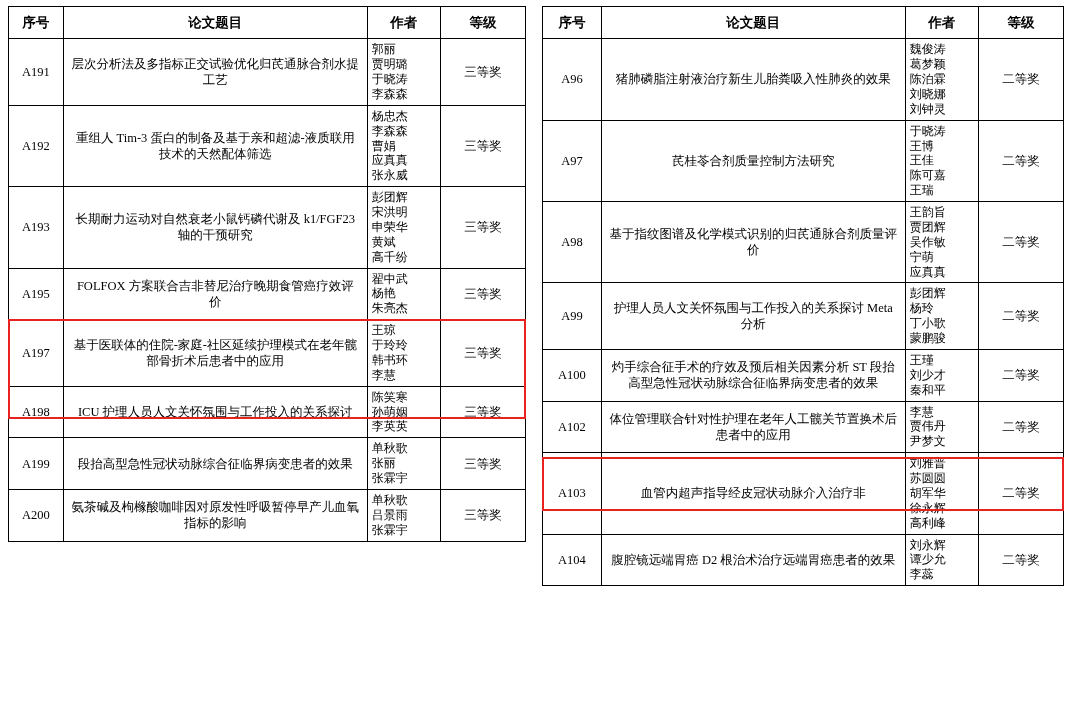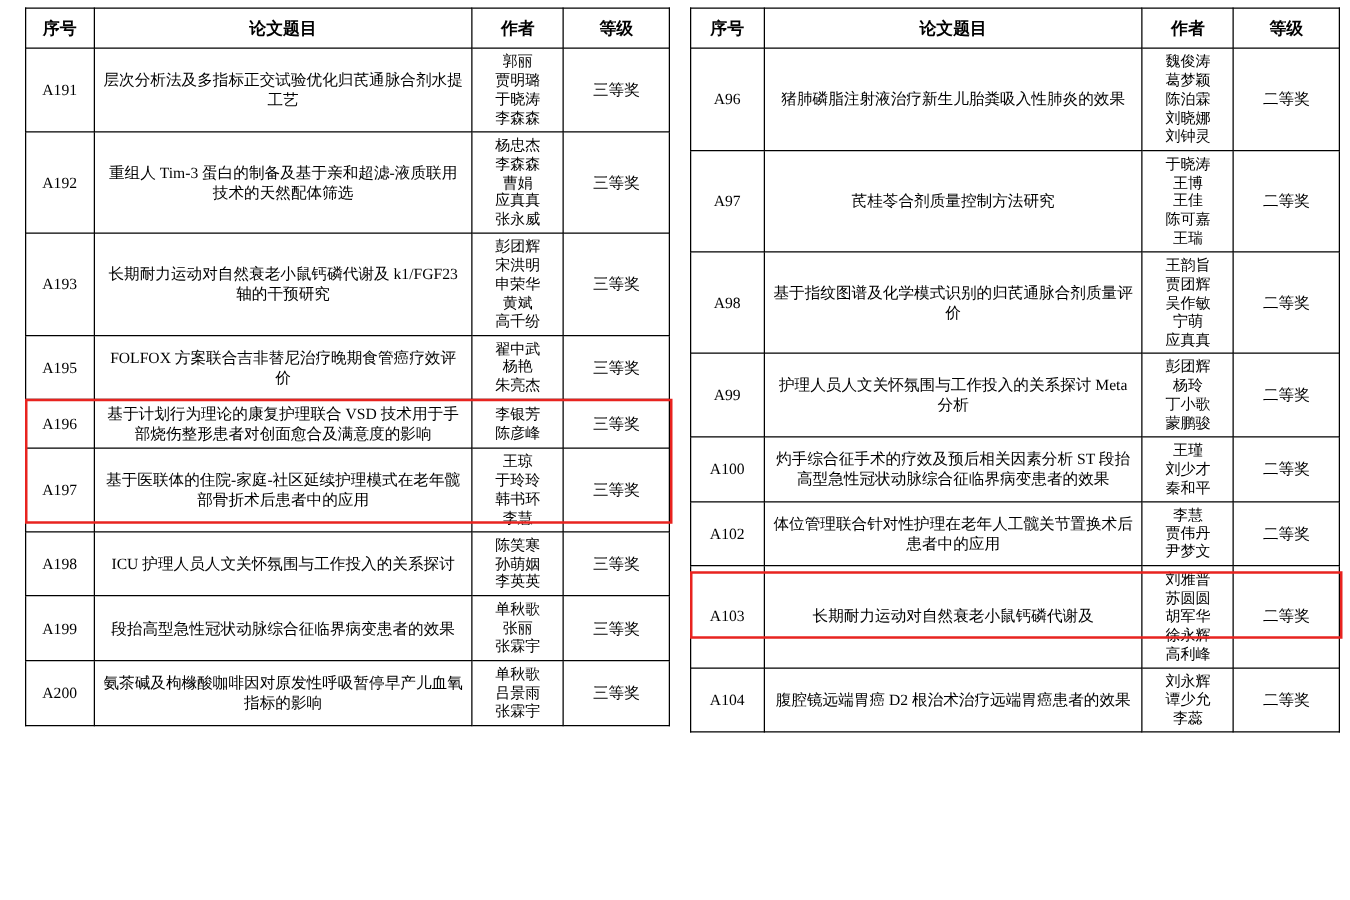--- a/index.html
+++ b/index.html
@@ -13,21 +13,21 @@
     font-family: "Liberation Serif", "DejaVu Serif", serif;
     color: #000;
     overflow: hidden;
   }
   .page {
     position: relative;
     width: 1080px;
     height: 720px;
     display: flex;
     gap: 16px;
-    padding: 6px 8px 0 20px;
+    padding: 6px 8px 0 8px;
     box-sizing: border-box;
   }
   .table-wrap {
     position: relative;
   }
   .table-wrap.left { width: 518px; }
   .table-wrap.right { width: 522px; }
 
   table {
     border-collapse: collapse;
@@ -54,21 +54,20 @@
     text-align: center;
     font-size: 12.5px;
     white-space: nowrap;
   }
   .c-title {
     text-align: center;
     padding-left: 7px;
     padding-right: 7px;
   }
   .c-authors {
-    text-align: center;
     font-size: 12px;
     line-height: 1.24;
     white-space: pre-line;
     font-family: Liberation Serif, serif;
   }
   .c-grade {
     text-align: center;
     font-size: 12.5px;
     white-space: nowrap;
   }
@@ -154,27 +153,20 @@
         </tr>
         <tr>
           <td class="c-id">A195</td>
           <td class="c-title">FOLFOX 方案联合吉非替尼治疗晚期食管癌疗效评价</td>
           <td class="c-authors">翟中武
 杨艳
 朱亮杰</td>
           <td class="c-grade">三等奖</td>
         </tr>
         <tr>
-          <td class="c-id">A196</td>
-          <td class="c-title">基于计划行为理论的康复护理联合 VSD 技术用于手部烧伤整形患者对创面愈合及满意度的影响</td>
-          <td class="c-authors">李银芳
-陈彦峰</td>
-          <td class="c-grade">三等奖</td>
-        </tr>
-        <tr>
           <td class="c-id">A197</td>
           <td class="c-title">基于医联体的住院-家庭-社区延续护理模式在老年髋部骨折术后患者中的应用</td>
           <td class="c-authors">王琼
 于玲玲
 韩书环
 李慧</td>
           <td class="c-grade">三等奖</td>
         </tr>
         <tr>
           <td class="c-id">A198</td>
@@ -272,21 +264,21 @@
         <tr>
           <td class="c-id">A102</td>
           <td class="c-title">体位管理联合针对性护理在老年人工髋关节置换术后患者中的应用</td>
           <td class="c-authors">李慧
 贾伟丹
 尹梦文</td>
           <td class="c-grade">二等奖</td>
         </tr>
         <tr>
           <td class="c-id">A103</td>
-          <td class="c-title">长期耐力运动对自然衰老小鼠钙磷代谢及</td>
+          <td class="c-title">血管内超声指导经皮冠状动脉介入治疗非</td>
           <td class="c-authors">刘雅普
 苏圆圆
 胡军华
 徐永辉
 高利峰</td>
           <td class="c-grade">二等奖</td>
         </tr>
         <tr>
           <td class="c-id">A104</td>
           <td class="c-title">腹腔镜远端胃癌 D2 根治术治疗远端胃癌患者的效果</td>

